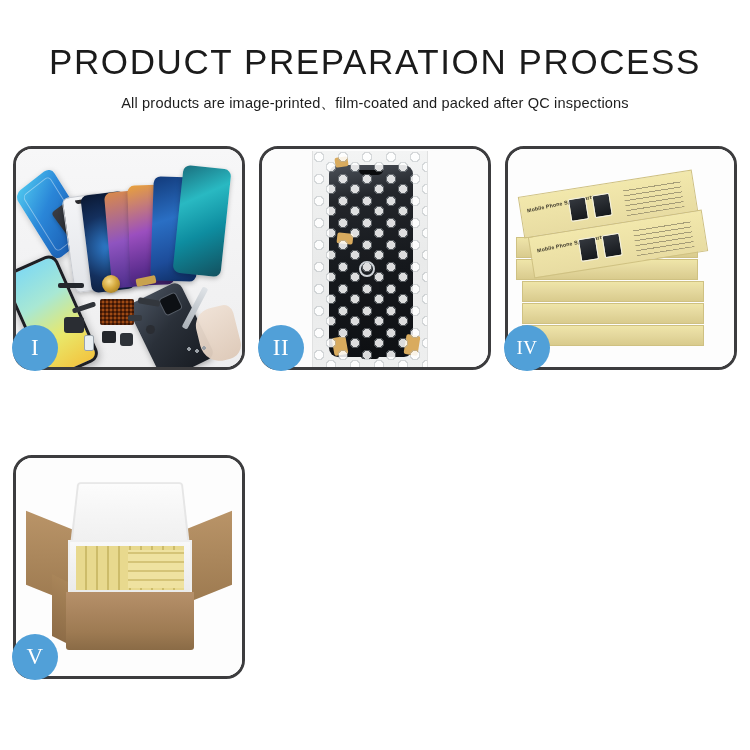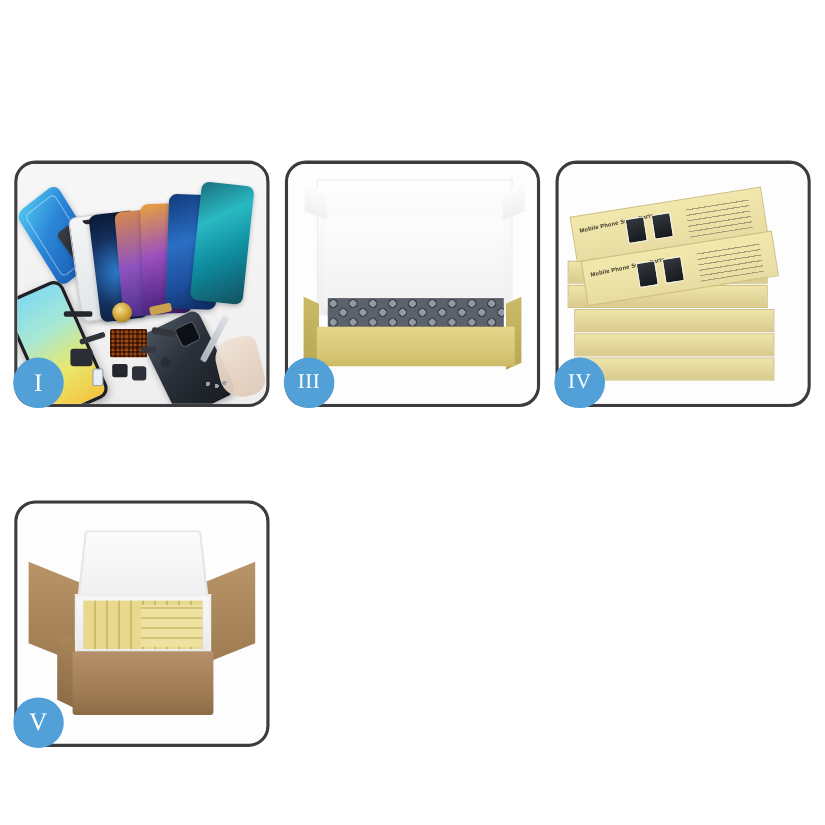--- a/index.html
+++ b/index.html
@@ -387,20 +387,24 @@
     position:absolute; background: #9d8058; opacity:.7; border-radius:1px;
   }
   .c-tape1 { left: 46px; top: 102px; width: 15px; height: 14px; transform: skewY(12deg); }
   .c-tape2 { left: 46px; top: 168px; width: 15px; height: 14px; transform: skewY(12deg); }
 </style>
 </head>
 <body>
 
 <div id="page">
 
+  <div class="header">
+    <div class="title">PRODUCT PREPARATION PROCESS</div>
+    <div class="subtitle">All products are image-printed、film-coated and packed after QC inspections</div>
+  </div>
 
   <div class="grid">
 
     <div class="panel">
       <div class="panel-inner p1">
         <div class="blue-frame"></div>
         <div class="dark-slab"></div>
         <div class="ph ph-glass"></div>
         <div class="ph ph-a"></div>
         <div class="ph ph-b"></div>
@@ -421,32 +425,37 @@
         <div class="part flex8"></div>
         <div class="part flex9"></div>
         <div class="part flex10"></div>
         <div class="tool"></div>
         <div class="hand"></div>
         <div class="screws"></div>
       </div>
       <div class="badge">I</div>
     </div>
 
-
     <div class="panel">
-      <div class="panel-inner p3">
-        <div class="box3-lid"></div>
-        <div class="box3-foam"></div>
-        <div class="box3-wrap"></div>
-        <div class="box3-edge-l"></div>
-        <div class="box3-edge-r"></div>
-        <div class="box3-front"></div>
+      <div class="panel-inner p2">
+        <div class="bubblebag">
+          <div class="screen-in-bag">
+            <div class="flexcable"></div>
+            <div class="connector"></div>
+          </div>
+          <div class="tape tape1"></div>
+          <div class="tape tape2"></div>
+          <div class="tape tape3"></div>
+          <div class="tape tape4"></div>
+          <div class="bubbles"></div>
+        </div>
       </div>
-      <div class="badge wide">III</div>
+      <div class="badge">II</div>
     </div>
+
 
     <div class="panel">
       <div class="panel-inner p4">
         <div class="stack">
           <div class="kbox kl kl1"></div>
           <div class="kbox kl kl2"></div>
           <div class="kbox kl kl3"></div>
           <div class="kbox kl kl4"></div>
           <div class="kbox kl kl5"></div>
 

